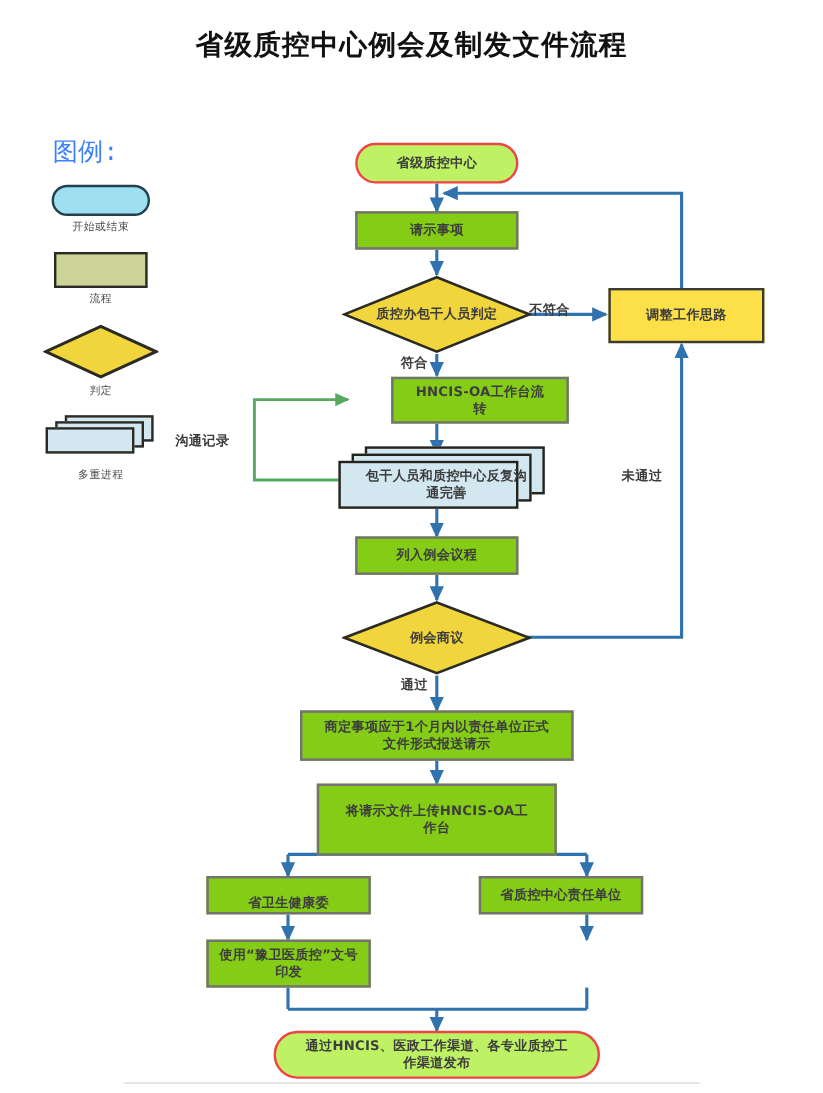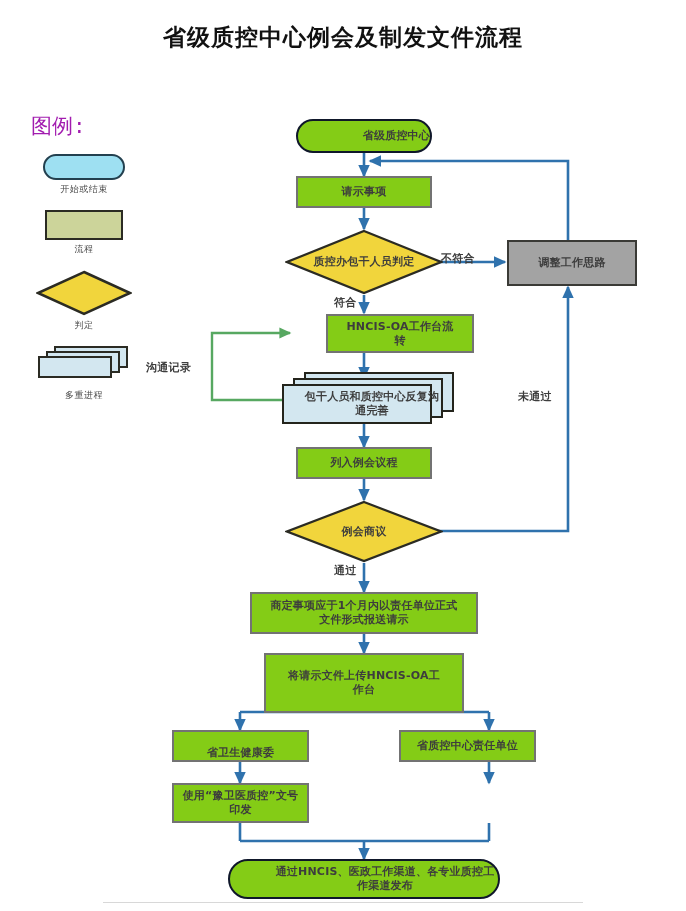--- a/index.html
+++ b/index.html
@@ -30,22 +30,22 @@
   
   #legend {
     position: absolute;
     left: 24px;
     top: 112px;
     width: 140px;
   }
   #legend-title {
     font-family: Liberation Mono, monospace;
     font-size: 21px;
-    color: #a21caf;
-    margin-left: 7px;
+    color: #3b82f6;
+    margin-left: 20px;
   }
   .legend-row {
     margin-top: 14px;
     text-align: center;
     width: 120px;
   }
   .legend-caption {
     font-size: 9px;
     color: #4a4a4a;
     margin-top: 3px;
@@ -118,31 +118,30 @@
     align-items: center;
     justify-content: center;
     text-align: center;
     font-size: 11px;
     line-height: 1.25;
     color: #3d3d3d;
     font-weight: bold;
     letter-spacing: .2px;
   }
   .terminator {
-    background: #84cc16;
-    border: 2px solid #0f172a;
+    background: #bef264;
+    border: 2px solid #ef4444;
     border-radius: 22px;
-    justify-content: flex-end;
   }
   .process {
     background: #84cc16;
     border: 2px solid #737373;
   }
   .process-green {
-    background: #a3a3a3;
+    background: #fde047;
     border: 2px solid #3a3a36;
   }
   .multi {
     background: transparent;
     border: none;
     display: block;
   }
   .multi .sheet {
     position: absolute;
     box-sizing: border-box;

